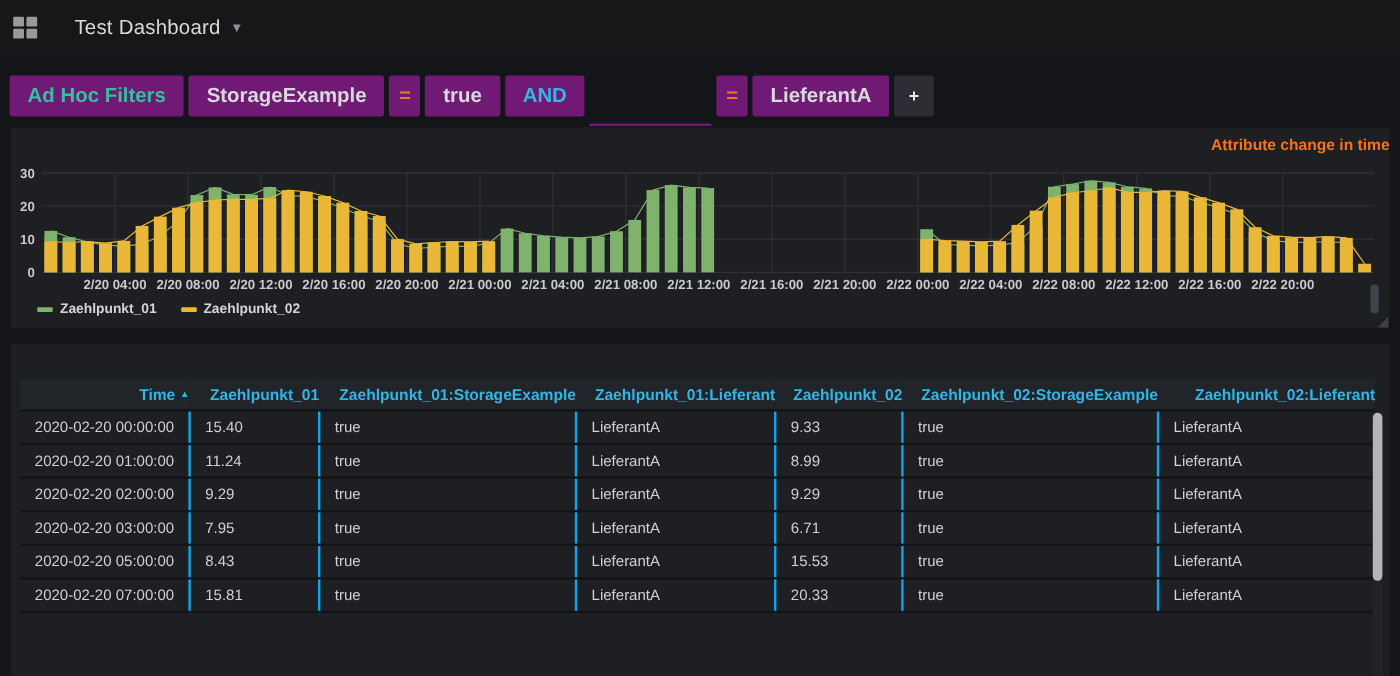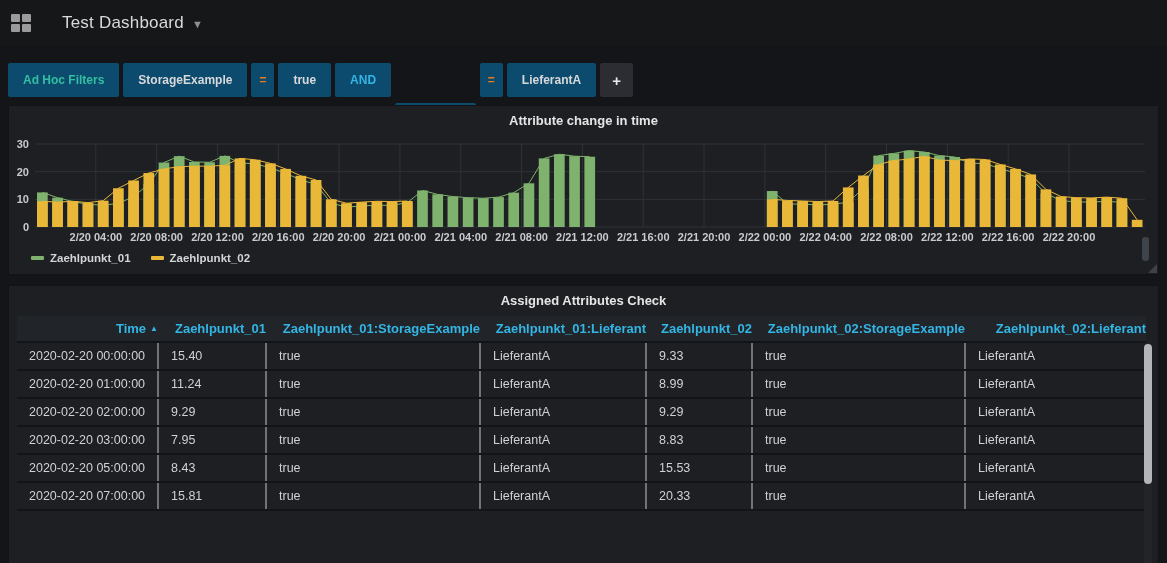--- a/index.html
+++ b/index.html
@@ -10,47 +10,47 @@
     -webkit-font-smoothing:antialiased;
   }
   
   .topbar{position:absolute;left:0;top:0;width:1167px;height:46px;background:#161719;display:flex;align-items:center;gap:16px;}
   .dash-icon{width:21px;height:19px;margin-left:11px;display:grid;grid-template-columns:9px 9px;grid-template-rows:8px 8px;gap:2px;cursor:pointer;}
   .dash-icon span{background:#9a9a9c;border-radius:1px;display:block;}
   .dash-title{margin-left:14px;color:#d8d9da;font-size:17px;letter-spacing:.2px;cursor:pointer;display:flex;align-items:center;gap:8px;}
   .caret{color:#8e9095;font-size:11px;transform:translateY(1px);}
   
   .filterbar{position:absolute;left:8px;top:63px;display:flex;gap:4px;}
-  .chip{height:34px;display:flex;align-items:center;padding:0 15px;background:#0c4a6e;color:#d8d9da;
-        font-size:12px;font-weight:bold;border-radius:2px;cursor:pointer;white-space:nowrap;}
+  .chip{height:34px;display:flex;align-items:center;padding:0 15px;background:#701a75;color:#d8d9da;
+        font-size:17px;font-weight:bold;border-radius:2px;cursor:pointer;white-space:nowrap;}
   .chip-op{padding:0 8px;}
   .chip-add{padding:0 12px;font-size:15px;background:#2b2d32;}
   
   .panel{position:absolute;background:#1d1f23;border:1px solid #121316;box-sizing:border-box;}
-  .panel-title{text-align:center;color:#e5e5e5;font-size:13px;font-weight:bold;padding-top:7px;cursor:pointer;}
+  .panel-title{text-align:right;color:#f97316;font-size:13px;font-weight:bold;padding-top:7px;cursor:pointer;}
   #chart-panel{left:8px;top:105px;width:1151px;height:170px;}
   #table-panel{left:8px;top:285px;width:1151px;height:300px;}
   
   #chart-svg{position:absolute;left:0;top:26px;}
   .legend{position:absolute;left:22px;top:146px;display:flex;gap:20px;align-items:center;}
   .legend-item{display:flex;align-items:center;gap:6px;cursor:pointer;}
   .legend-swatch{width:13px;height:4px;border-radius:1px;}
   .legend-label{color:#d3d4d6;font-size:11.5px;font-weight:bold;}
   .mini-scroll{position:absolute;right:9px;top:131px;width:7px;height:24px;background:#3e434c;border-radius:3px;cursor:pointer;}
   .resize-corner{position:absolute;right:1px;bottom:1px;width:0;height:0;
     border-left:9px solid transparent;border-bottom:9px solid #3e4147;cursor:nwse-resize;}
   
   .gtable-wrap{position:absolute;left:8px;right:22px;top:30px;bottom:0;}
   table.gtable{border-collapse:collapse;table-layout:fixed;width:100%;}
   table.gtable th{
     background:#212428;color:#33b5e5;font-size:13px;font-weight:bold;text-align:right;
     padding:5px 0 5px 12px;border-bottom:2px solid #131417;cursor:pointer;white-space:nowrap;overflow:hidden;}
   table.gtable td{
     color:#d0d1d3;font-size:12.5px;height:28px;padding:0 0 0 12px;box-sizing:border-box;
-    border-right:2px solid #737373;border-bottom:2px solid #131417;white-space:nowrap;overflow:hidden;}
+    border-right:2px solid #0ea5e9;border-bottom:2px solid #131417;white-space:nowrap;overflow:hidden;}
   table.gtable td:last-child{border-right:none;}
   .sort-arrow{font-size:8px;color:#33b5e5;margin-left:4px;vertical-align:2px;}
   .vscroll-track{position:absolute;right:6px;top:57px;bottom:0;width:8px;background:#222428;border-radius:4px;}
   .vscroll-thumb{position:absolute;right:6px;top:58px;width:8px;height:140px;background:#b4b5b7;border-radius:4px;cursor:pointer;}
 </style>
 </head>
 <body>
 
 <div class="topbar">
   <div class="dash-icon">
@@ -246,21 +246,20 @@
       <div class="legend-item">
         <span class="legend-swatch" style="background: rgb(234, 184, 57);"></span>
         <span class="legend-label">Zaehlpunkt_02</span>
       </div>
     </div>
   <div class="mini-scroll"></div>
   <div class="resize-corner"></div>
 </div>
 
 <div class="panel" id="table-panel">
-  <div class="panel-title">Assigned Attributes Check</div>
   <div class="gtable-wrap">
     <table class="gtable">
       <colgroup>
           <col style="width: 141px;">
           <col style="width: 108px;">
           <col style="width: 214px;">
           <col style="width: 166px;">
           <col style="width: 106px;">
           <col style="width: 213px;">
           <col style="width: 181px;">
@@ -302,21 +301,21 @@
             <td>LieferantA</td>
             <td>9.29</td>
             <td>true</td>
             <td>LieferantA</td>
           </tr>
           <tr>
             <td>2020-02-20 03:00:00</td>
             <td>7.95</td>
             <td>true</td>
             <td>LieferantA</td>
-            <td>8.83</td>
+            <td>6.71</td>
             <td>true</td>
             <td>LieferantA</td>
           </tr>
           <tr>
             <td>2020-02-20 05:00:00</td>
             <td>8.43</td>
             <td>true</td>
             <td>LieferantA</td>
             <td>15.53</td>
             <td>true</td>

